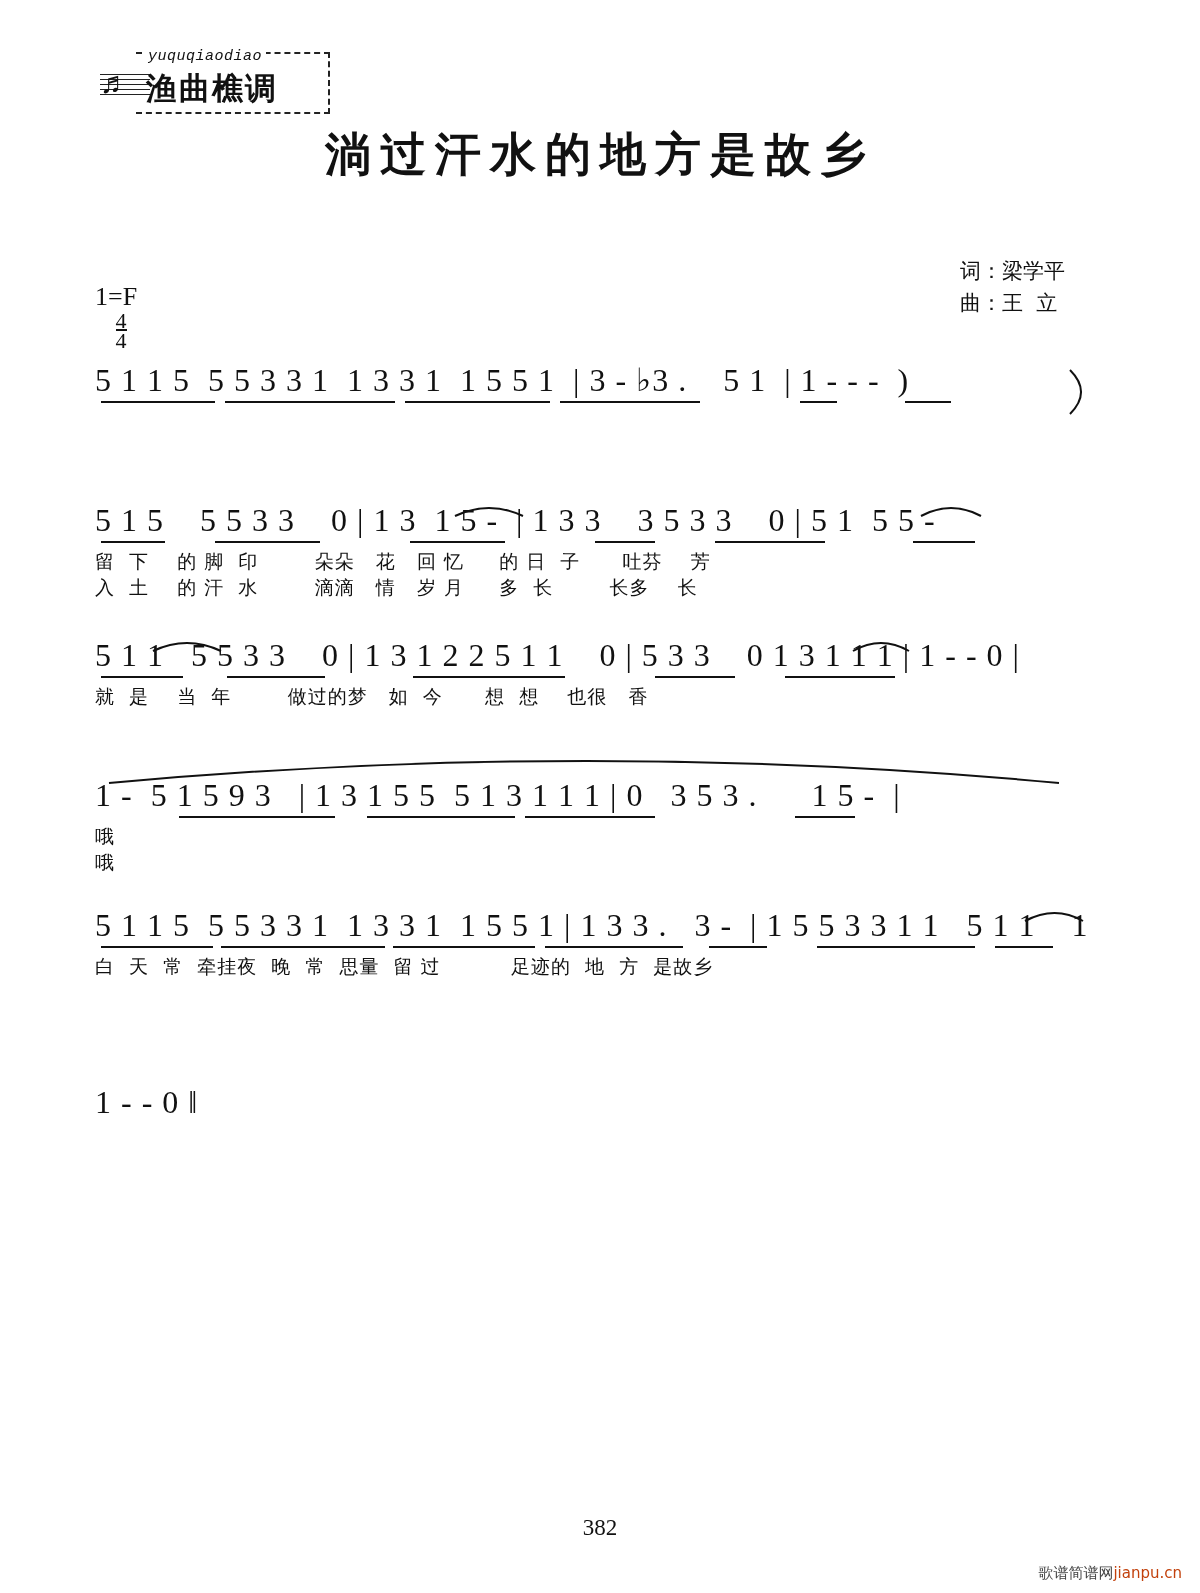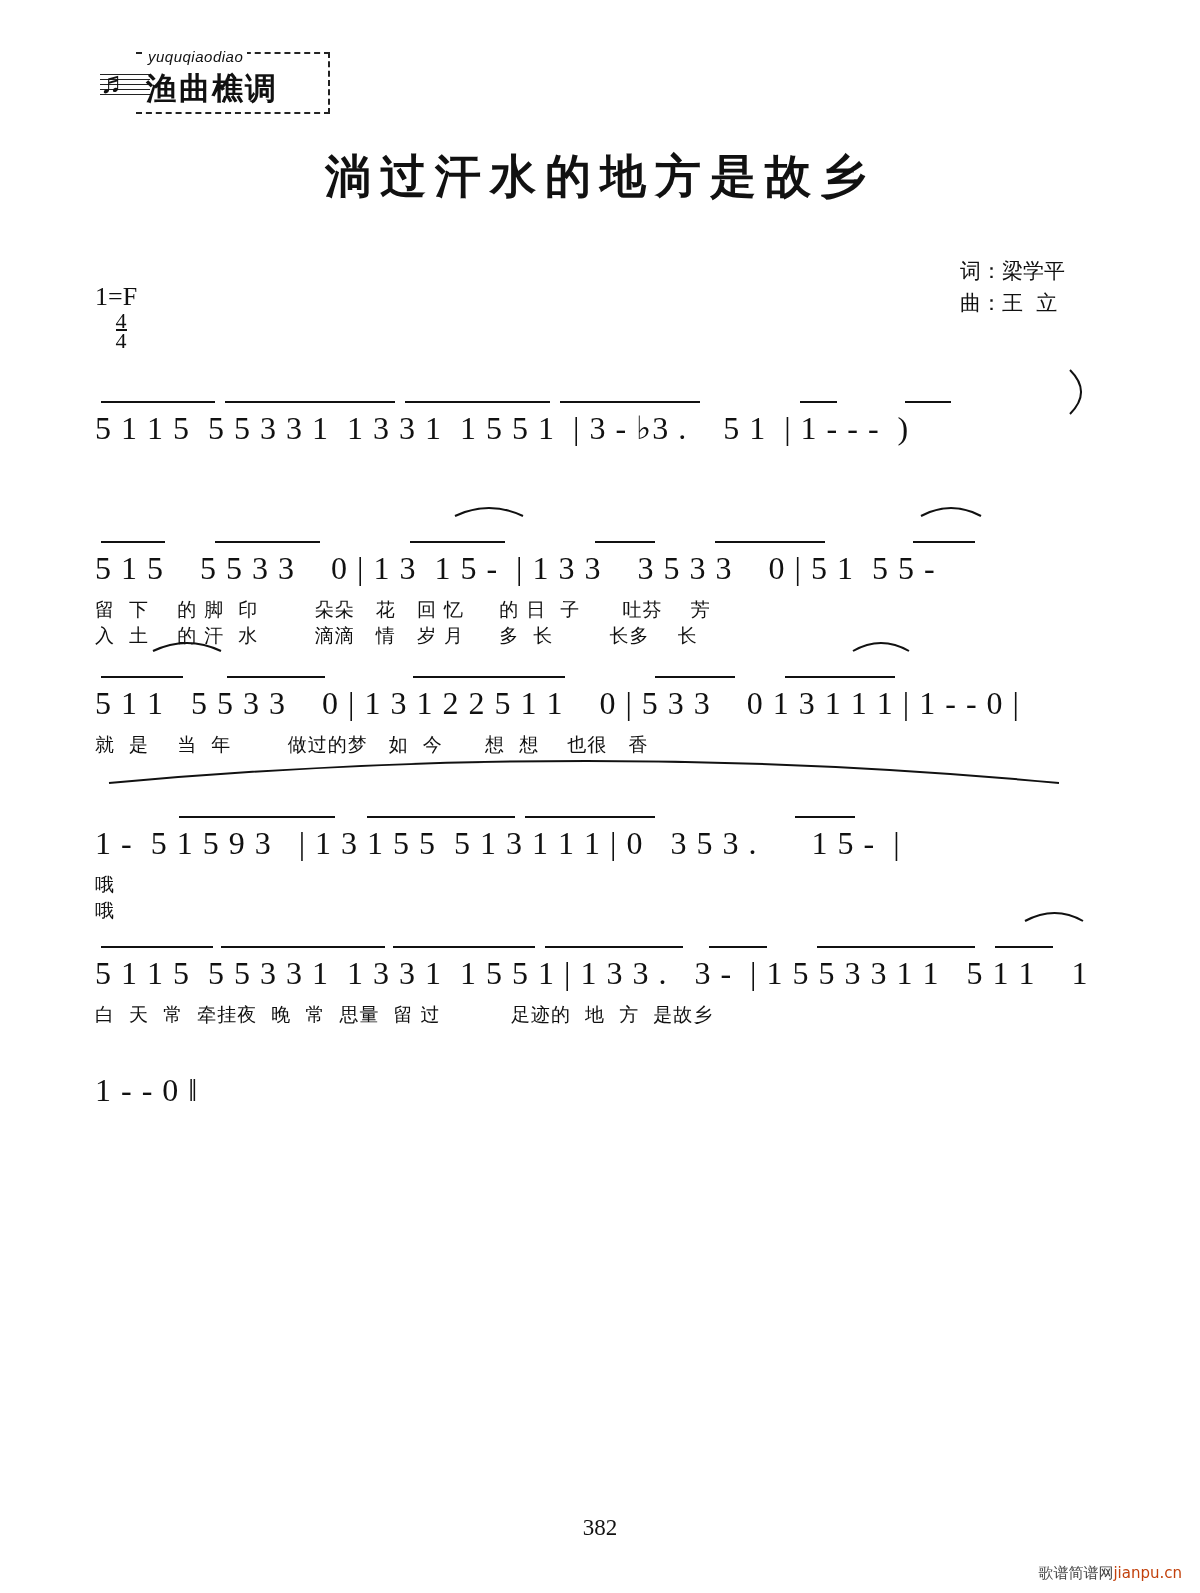--- a/index.html
+++ b/index.html
@@ -17,21 +17,21 @@
   .logo{
     position:absolute;left:100px;top:52px;
     width:230px;height:62px;
   }
   .logo .dashbox{
     position:absolute;left:36px;top:0;width:192px;height:58px;
     border:2px dashed #222;border-left:none;
   }
   .logo .pinyin{
     position:absolute;left:44px;top:-4px;
-    font-family:Liberation Sans, sans-serif;
+    font-family:Liberation Mono, monospace;
     font-style:italic;font-size:15px;letter-spacing:.5px;
     background:#fff;padding:0 4px;
   }
   .logo .cn{
     position:absolute;left:46px;top:16px;
     font-family:"DejaVu Serif", serif;
     font-weight:bold;font-size:31px;letter-spacing:2px;
   }
   .logo .notes{
     position:absolute;left:0px;top:16px;
@@ -39,21 +39,21 @@
   }
   .logo .staff{
     position:absolute;left:0px;top:22px;width:50px;height:22px;
   }
   .logo .staff i{
     display:block;height:1px;background:#222;margin-bottom:4px;
   }
 
   
   .title{
-    position:absolute;left:0;top:146px;width:1200px;
+    position:absolute;left:0;top:124px;width:1200px;
     text-align:center;
     font-family:"DejaVu Serif", serif;
     font-weight:bold;
     font-size:46px;
     letter-spacing:9px;
   }
 
   
   .credits{
     position:absolute;right:135px;top:255px;
@@ -78,21 +78,20 @@
   .keysig .meter .den{display:block;border-top:2px solid #111;padding-top:1px;}
 
   
   .system{position:absolute;left:95px;}
   .notesline{
     font-family:"Liberation Serif", serif;
     font-size:32px;
     letter-spacing:1px;
     white-space:pre;
     line-height:40px;
-    margin-top:48px;
   }
   .lyricline{
     font-family:"DejaVu Sans", sans-serif;
     font-size:19px;
     white-space:pre;
     line-height:26px;
     letter-spacing:1px;
     margin-top:8px;
   }
   .lyricline.second{margin-top:0px;}
@@ -221,21 +220,21 @@
       <line x1="298" y1="42" x2="440" y2="42" stroke="#111" stroke-width="2"></line>
       <line x1="450" y1="42" x2="588" y2="42" stroke="#111" stroke-width="2"></line>
       <line x1="614" y1="42" x2="672" y2="42" stroke="#111" stroke-width="2"></line>
       <line x1="722" y1="42" x2="880" y2="42" stroke="#111" stroke-width="2"></line>
       <line x1="900" y1="42" x2="958" y2="42" stroke="#111" stroke-width="2"></line>
       <path d="M930,16 q30,-16 58,0" fill="none" stroke="#111" stroke-width="2"></path>
     </svg>
     <div class="lyricline">白  天  常  牵挂夜  晚  常  思量  留 过          足迹的  地  方  是故乡</div>
   </div>
 
-  <div class="system" style="top:1022px;width:400px;">
+  <div class="system" style="top:1082px;width:400px;">
     <div class="notesline">1 - - 0 ‖</div>
   </div>
 
   <div class="wm-big"></div>
 
   <div class="pagenum">382</div>
 
   <div class="watermark">
     <span>歌谱简谱网</span><span class="red">jianpu.cn</span>
   </div>

